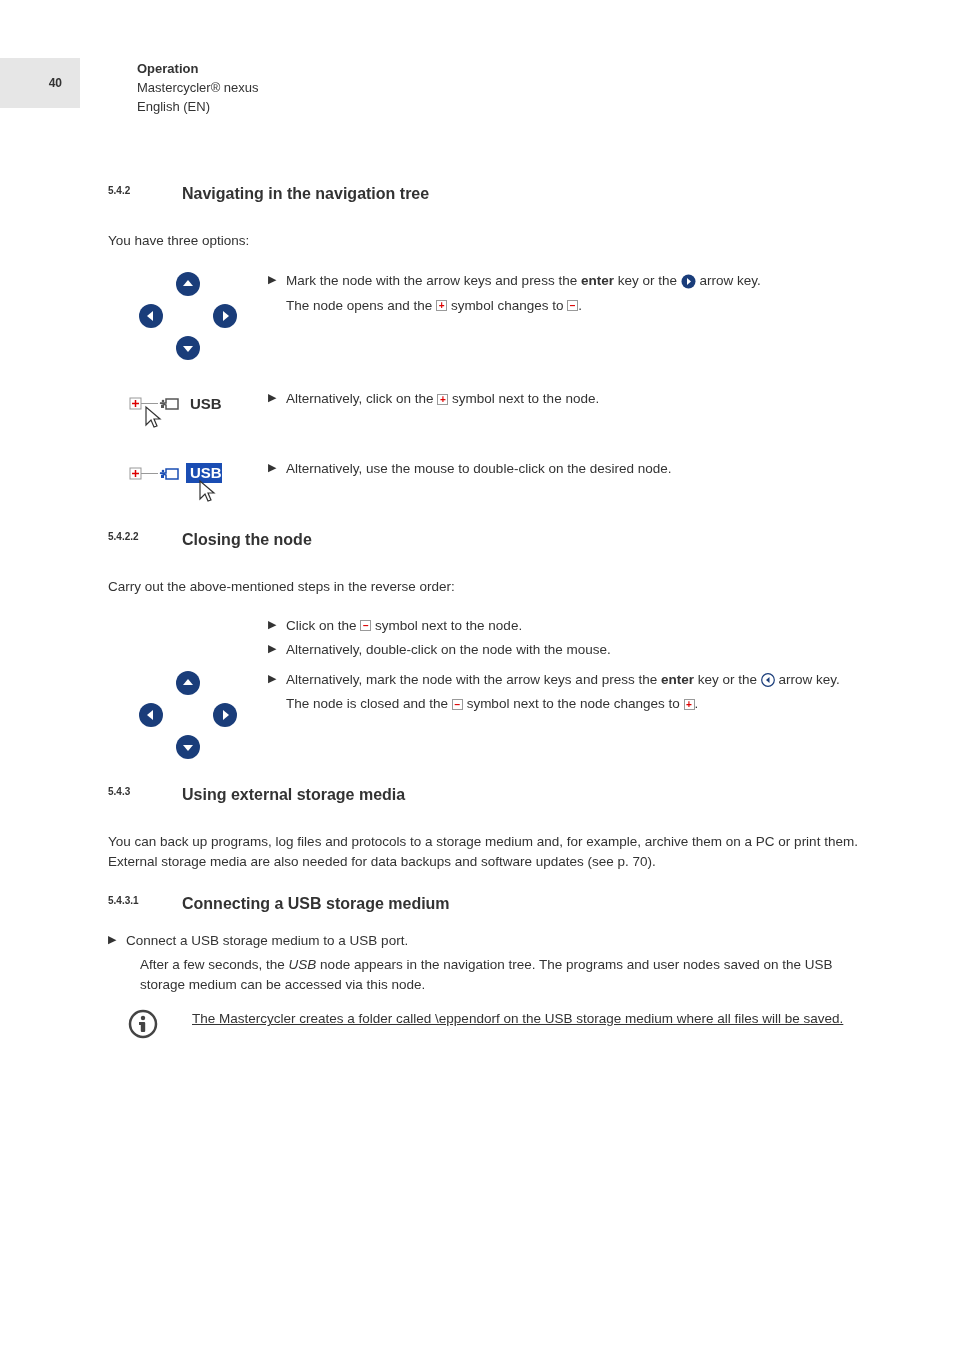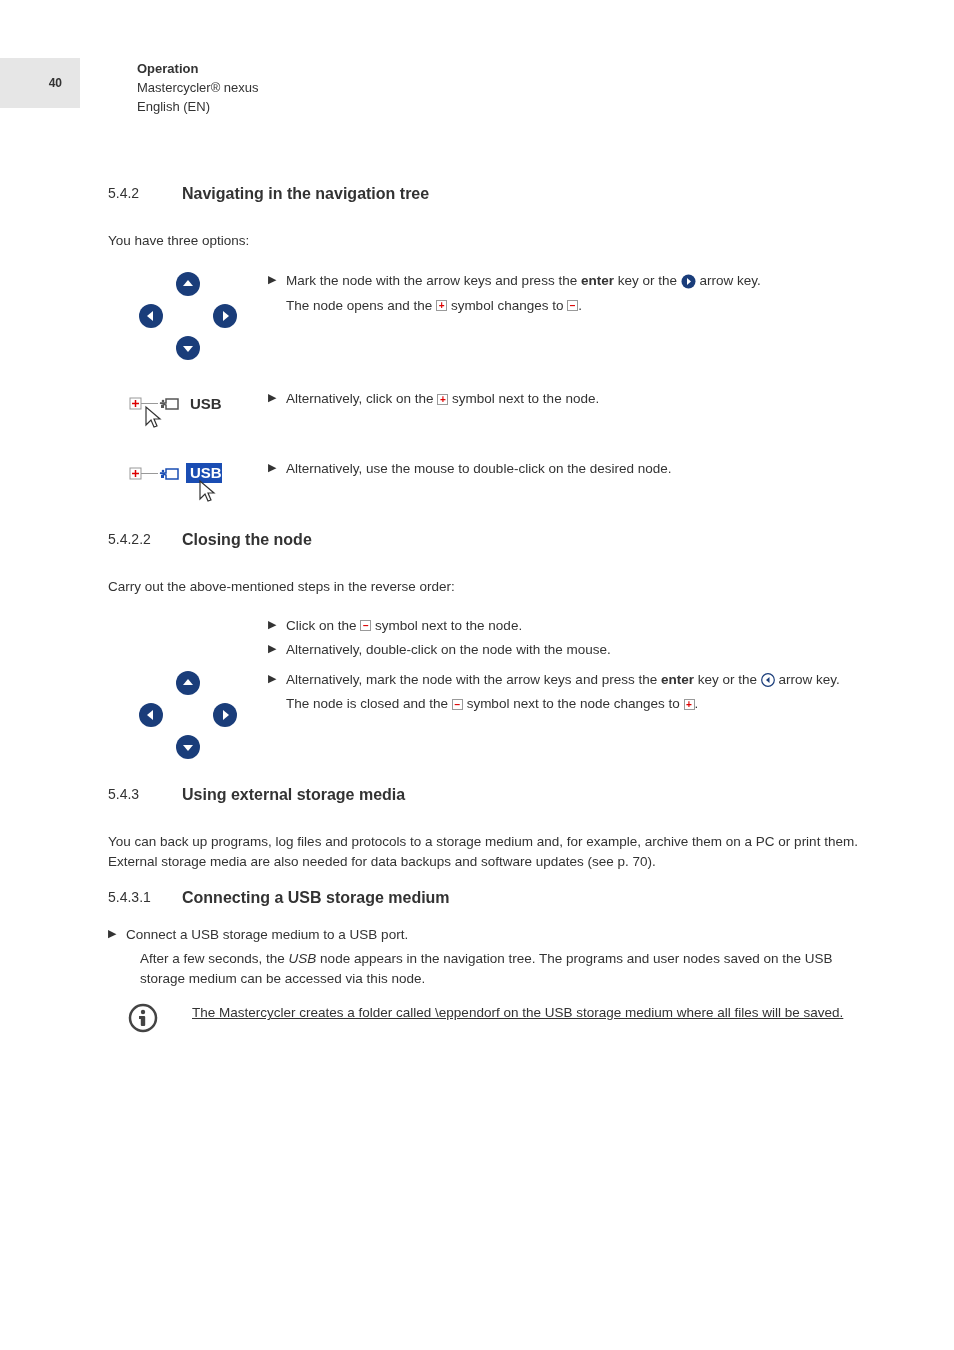--- a/index.html
+++ b/index.html
@@ -32,21 +32,21 @@
     margin-left: 19px;
   }
   .header .bold { font-weight: bold; }
   .content {
     position: absolute;
     left: 108px;
     top: 185px;
     width: 760px;
   }
   .sec-row { display: flex; margin-bottom: 2px; }
-  .sec-num { width: 74px; flex-shrink: 0; font-size: 14px; font-weight: normal; }
+  .sec-num { width: 74px; flex-shrink: 0; font-size: 10px; font-weight: bold; }
   .sec-title { font-size: 16px; font-weight: bold; }
   .body-text { font-size: 13.5px; line-height: 1.5; }
   .para { margin-top: 28px; margin-bottom: 16px; }
   .option-row { display: flex; margin-bottom: 18px; }
   .icon-col { width: 160px; flex-shrink: 0; padding-top: 0; }
   .text-col { flex: 1; }
   .bullet-item { display: flex; margin-bottom: 4px; }
   .bullet-marker { width: 18px; flex-shrink: 0; font-size: 11px; padding-top: 2px; }
   .bullet-text { flex: 1; font-size: 13.5px; line-height: 1.5; }
   .indent-text { margin-left: 18px; font-size: 13.5px; line-height: 1.5; }
@@ -301,21 +301,21 @@
     </div>
   </div>
 
   <div class="sec-row" style="margin-top:26px;">
     <div class="sec-num">5.4.3</div>
     <div class="sec-title">Using external storage media</div>
   </div>
 
   <div class="body-text para">You can back up programs, log files and protocols to a storage medium and, for example, archive them on a PC or print them. External storage media are also needed for data backups and software updates (see p. 70).</div>
 
-  <div class="sec-row" style="margin-top:16px;">
+  <div class="sec-row" style="margin-top:22px;">
     <div class="sec-num">5.4.3.1</div>
     <div class="sec-title">Connecting a USB storage medium</div>
   </div>
 
   <div class="bullet-item" style="margin-top:18px;">
     <div class="bullet-marker">▶</div>
     <div class="bullet-text">Connect a USB storage medium to a USB port.</div>
   </div>
   <div class="sub-p">
     <span>After a few seconds, the </span><span class="italic">USB</span><span> node appears in the navigation tree. The programs and user nodes saved on the USB storage medium can be accessed via this node.</span>

